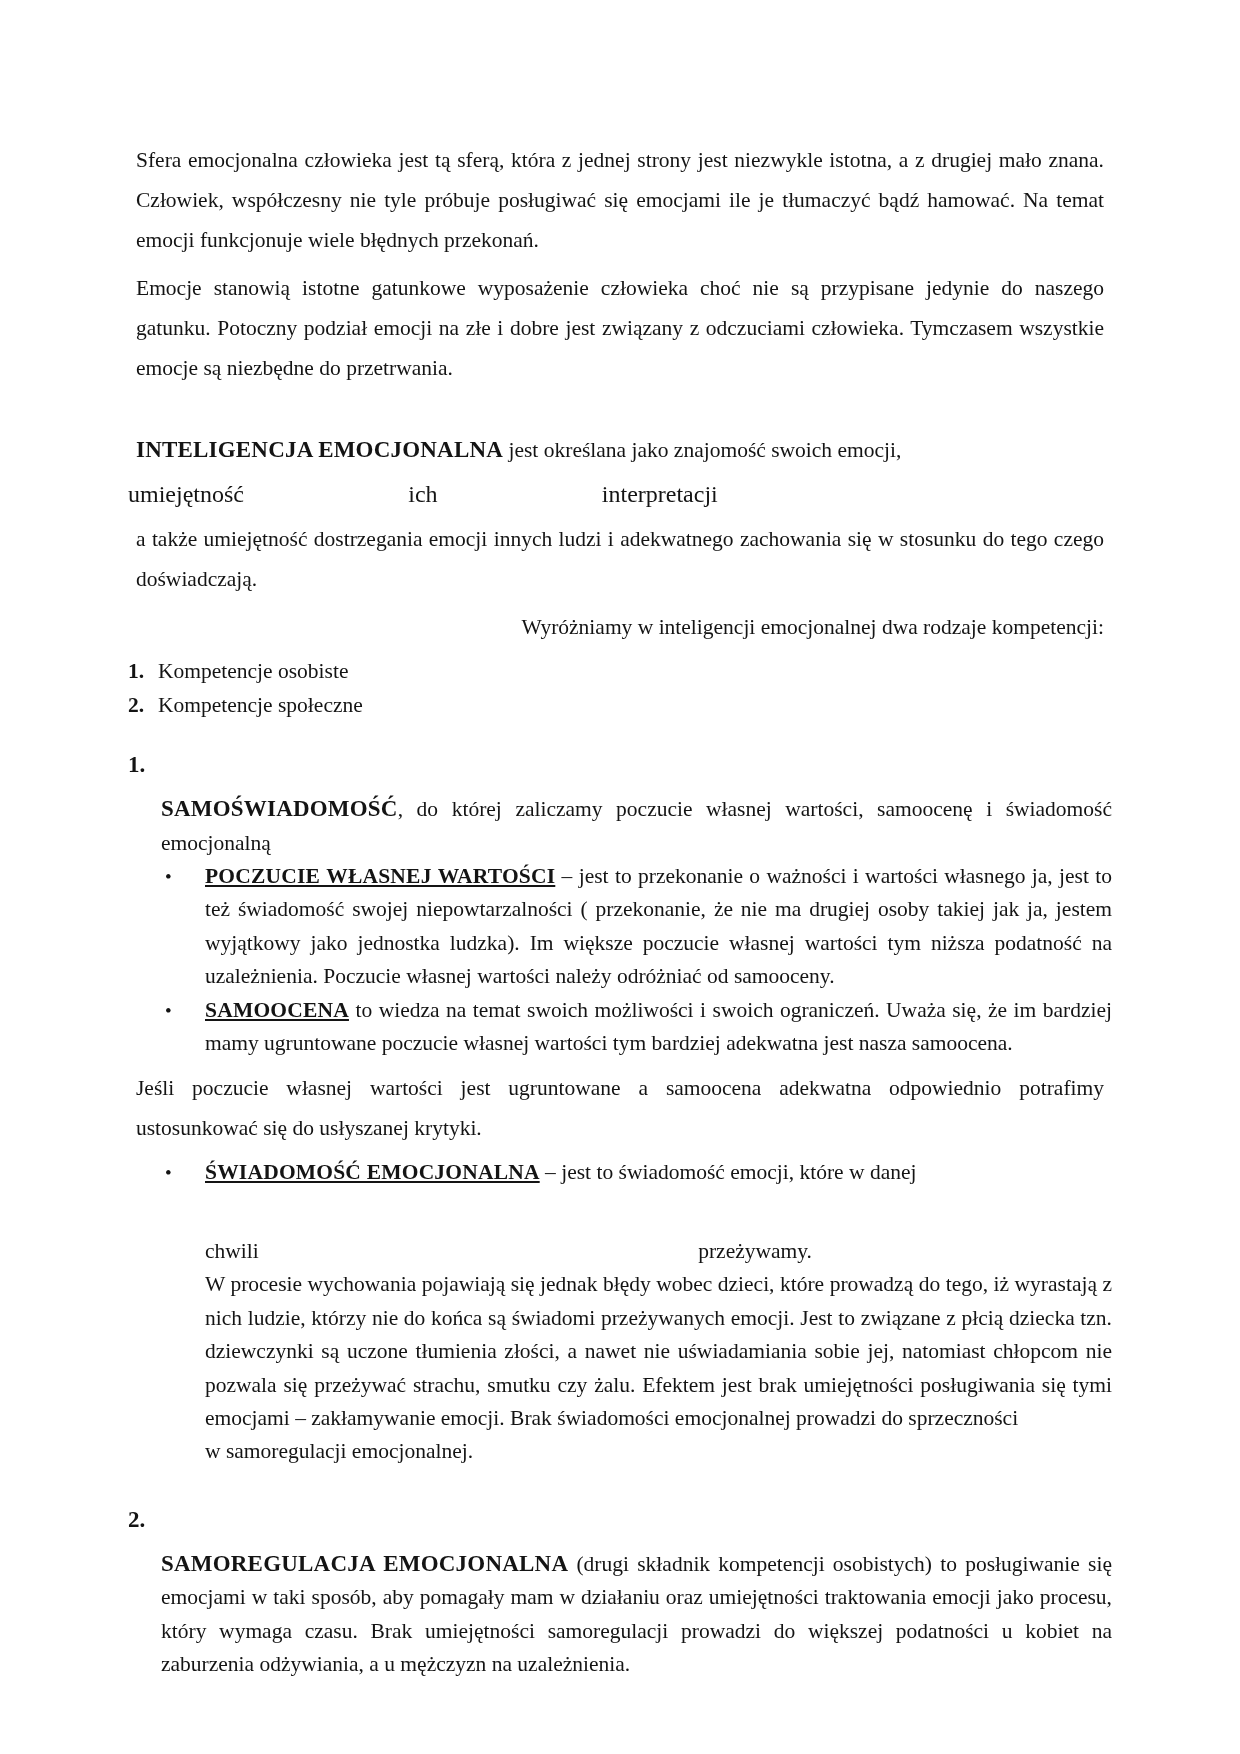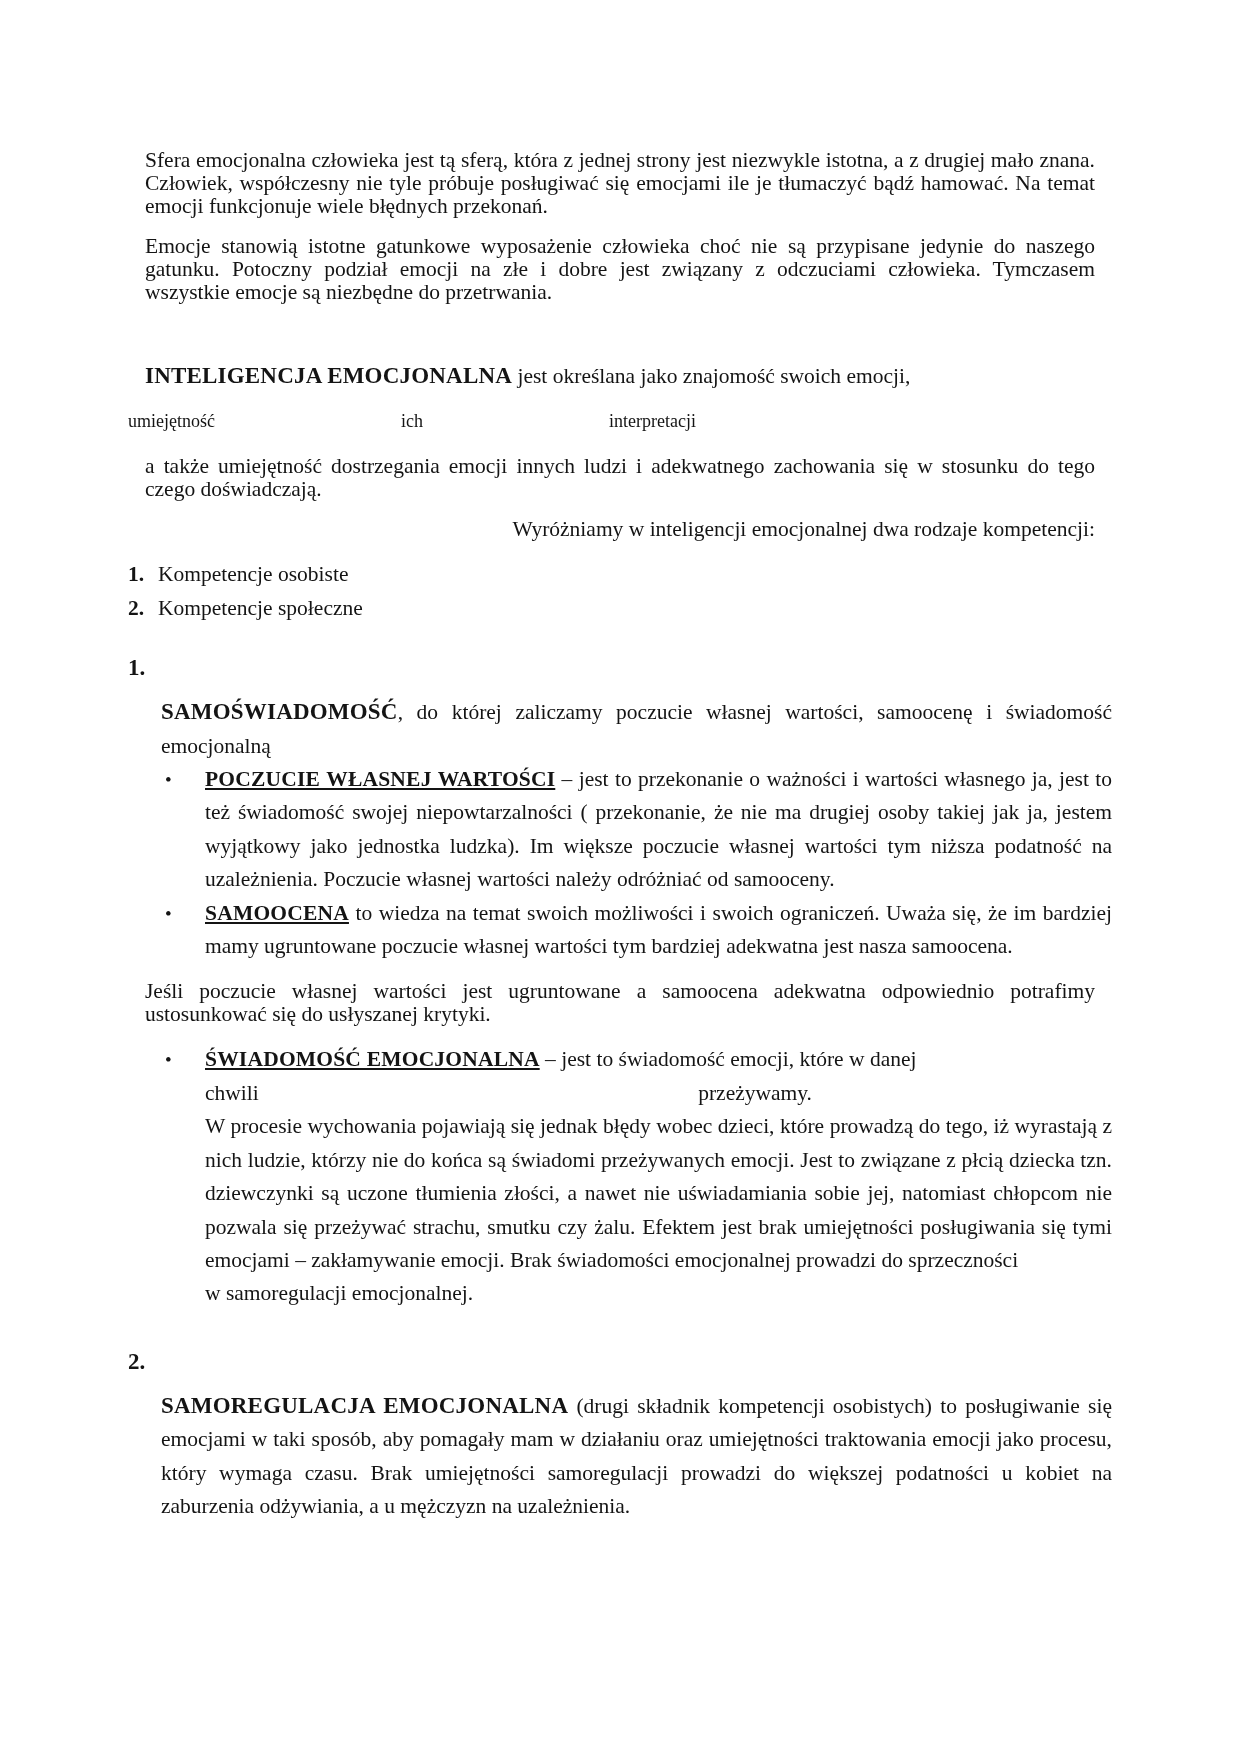--- a/index.html
+++ b/index.html
@@ -26,37 +26,37 @@
   .doc-title {
     font-size: 23px;
     font-weight: bold;
     letter-spacing: 0.3px;
     text-decoration: underline;
     text-underline-offset: 4px;
     margin: 0 0 36px 0;
     line-height: 1.25;
   }
   p, .blk {
-    margin: 17px;
-    font-size: 21.5px;
-    line-height: 23px;
+    margin: 8px;
+    font-size: 21.5px;
+    line-height: 40px;
     text-align: justify;
     text-justify: inter-word;
   }
   .gap-md { height: 26px; }
   .gap-lg { height: 34px; }
   .bighead {
     font-weight: bold;
     font-size: 23px;
     letter-spacing: 0.2px;
   }
   .spread {
     display: flex;
     justify-content: space-between;
-    font-size: 18px;
+    font-size: 24px;
     line-height: 33.4px;
   }
   .spread > span { white-space: pre; }
   .numlist {
     margin: 0;
     padding: 0;
     list-style: none;
   }
   .numlist > li {
     display: flex;
@@ -116,21 +116,21 @@
   .bullets > li .btxt {
     flex: 1 1 auto;
     text-align: justify;
   }
   .headword { font-weight: bold; letter-spacing: 0.2px; text-decoration: underline; }
   .inner-spread {
     display: flex;
     justify-content: space-between;
     padding-right: 300px;
   }
-  .inner-spread > span { white-space: pre; }
+  .inner-spread > span { white-space: pre; margin-top: 45px; }
   .last-line-left { text-align: right; }
 </style>
 </head>
 <body>
 
 <div class="page">
 
 
   <p>Sfera emocjonalna człowieka jest tą sferą, która z jednej strony jest niezwykle istotna, a z drugiej mało znana. Człowiek, współczesny nie tyle próbuje posługiwać się emocjami ile je tłumaczyć bądź hamować. Na temat emocji funkcjonuje wiele błędnych przekonań.</p>
   <p>Emocje stanowią istotne gatunkowe wyposażenie człowieka choć nie są przypisane jedynie do naszego gatunku. Potoczny podział emocji na złe i dobre jest związany z odczuciami człowieka. Tymczasem wszystkie emocje są niezbędne do przetrwania.</p>

